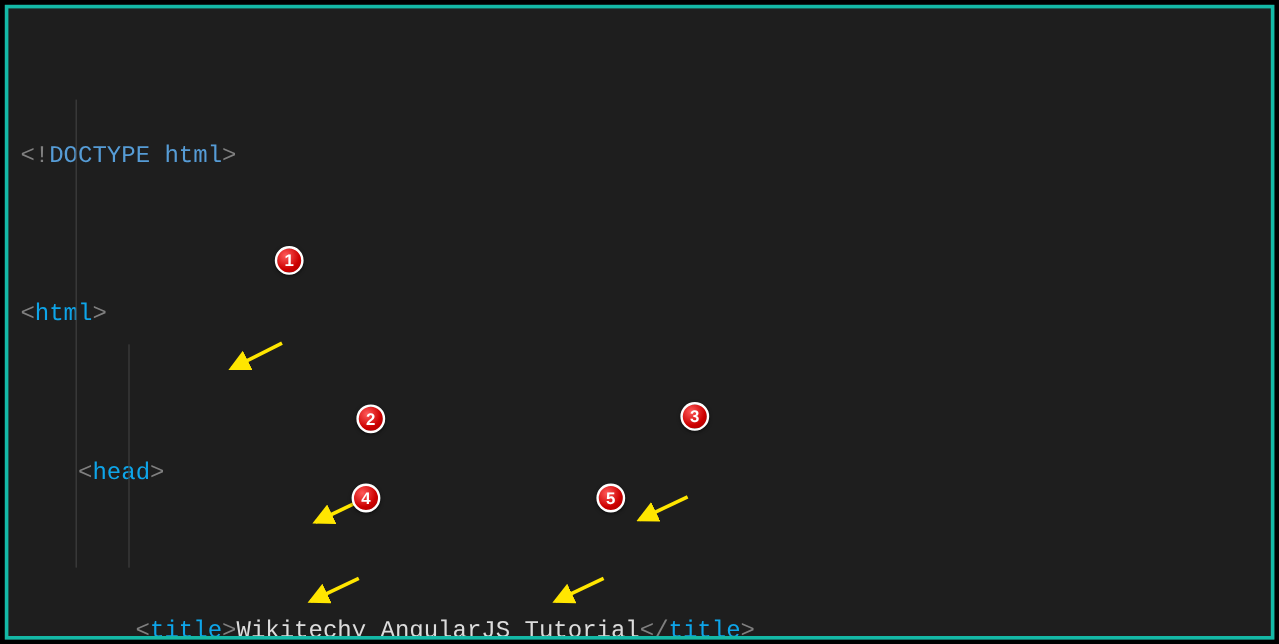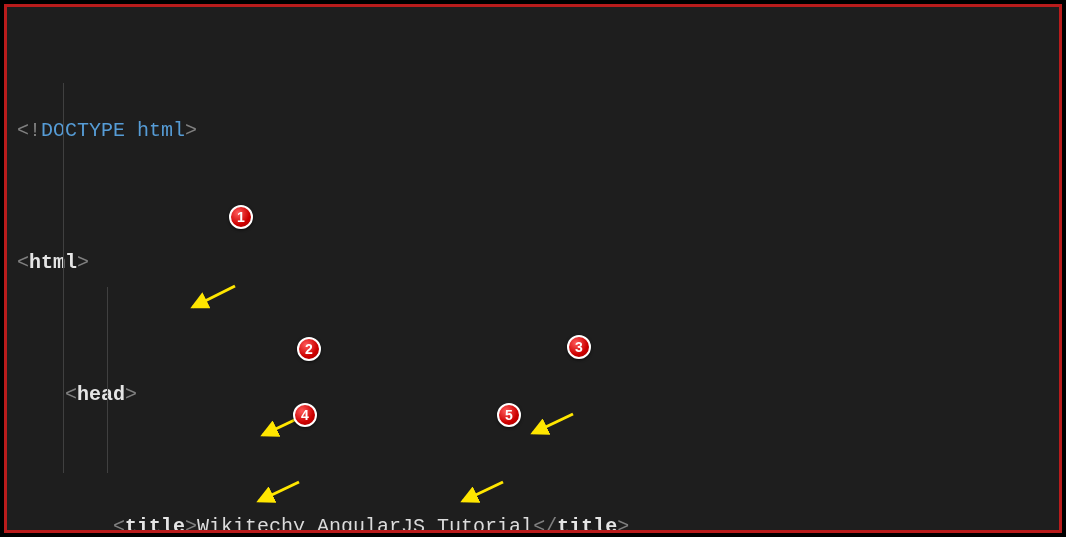--- a/index.html
+++ b/index.html
@@ -2,41 +2,41 @@
 <html><head>
 <meta charset="utf-8">
 <style>
   * { box-sizing: border-box; }
   body {
     margin: 0;
     padding: 4px;
     background: #000;
   }
   .frame {
-    border: 3px solid #b91c1c;
+    border: 3px solid #14b8a6;
     background: #1e1e1e;
     padding: 8px 10px 12px 10px;
     font-family: Consolas, "Courier New", monospace;
     font-size: 20px;
     line-height: 33px;
     color: #dcdcdc;
     position: relative;
     white-space: pre;
     overflow: hidden;
     width: 1058px;
     height: 529px;
   }
   .line { position: relative; white-space: pre; }
   .guide {
     position: absolute; top: 0; bottom: 0; width: 1px;
     background: #404040;
   }
   .d { color: #808080; }      
   .doctype { color: #569cd6; } 
-  .tag { color: #e5e5e5; font-weight: bold; }     
+  .tag { color: #0ea5e9; font-weight: normal; }     
   .txt { color: #dcdcdc; text-align: right; }
 
   .marker {
     position: absolute;
     width: 24px; height: 24px;
     border-radius: 50%;
     background: radial-gradient(circle at 35% 30%, #ff5a5a, #cc0000 60%, #a00000);
     border: 2px solid #fff;
     box-shadow: 0 1px 3px rgba(0,0,0,0.6);
     display: flex; align-items: center; justify-content: center;

